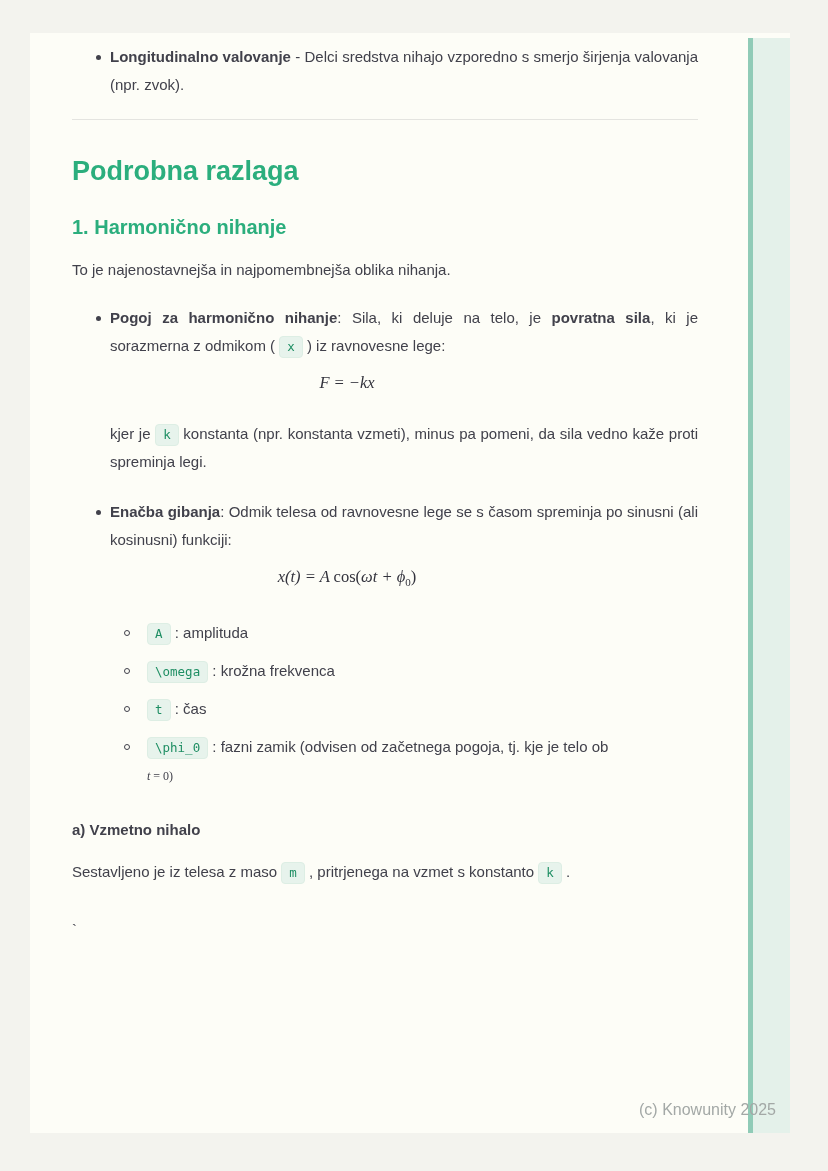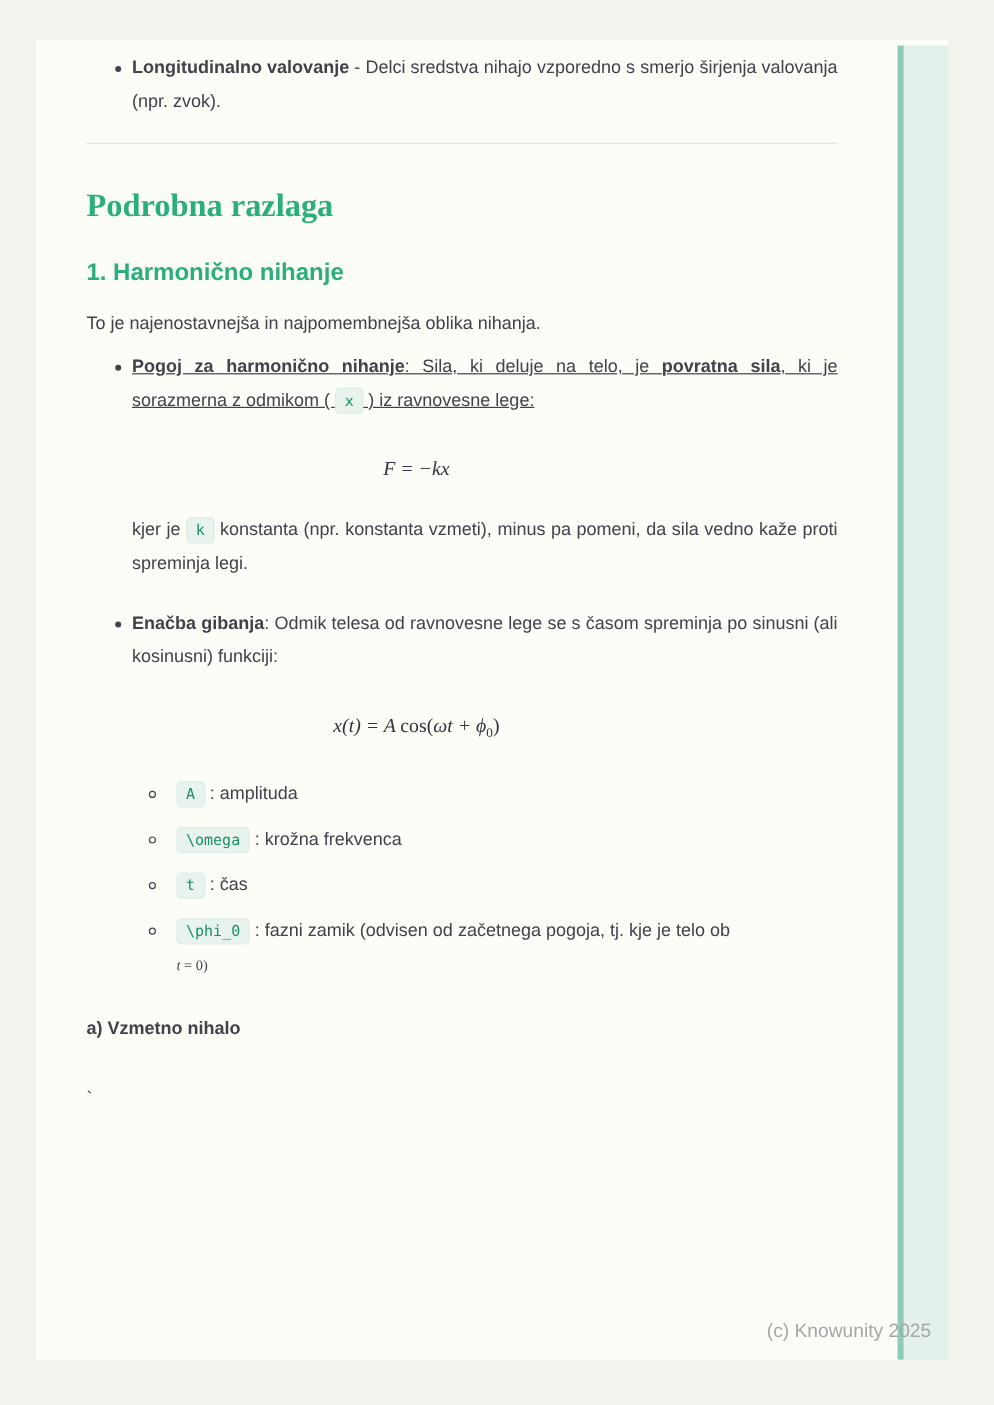--- a/index.html
+++ b/index.html
@@ -51,21 +51,20 @@
     border: none;
     border-top: 1px solid #e4e4e0;
     margin: 20px 0 0 0;
   }
   h2.section {
     color: #2bae7d;
     font-size: 27px;
     line-height: 30px;
     margin-top: 36px;
     font-weight: bold;
-    font-family: Liberation Serif, serif;
   }
   h3.sub {
     color: #2bae7d;
     font-size: 20px;
     line-height: 24px;
     margin-top: 29px;
     font-weight: bold;
   }
   p.body { margin-top: 17px; }
   p.just { text-align: justify; }
@@ -75,21 +74,21 @@
     border: 1px solid #ddeee4;
     border-radius: 4px;
     padding: 0 7px;
     font-family: "DejaVu Sans Mono", "Liberation Mono", monospace;
     font-size: 12.5px;
     line-height: 20px;
     color: #1e8e63;
     vertical-align: baseline;
   }
   .formula {
-    margin-top: 32px;
+    margin-top: 12px;
     padding-right: 76px;
     text-align: center;
     font-family: "Liberation Serif", "DejaVu Serif", serif;
     font-size: 16.5px;
     color: #33333d;
     line-height: 22px;
   }
   .formula .var, .mvar { font-style: italic; }
   .formula .fn { font-style: normal; }
   .formula sub { font-size: 11px; font-style: normal; }
@@ -123,21 +122,21 @@
     </ul>
 
     <hr class="divider">
 
     <h2 class="section">Podrobna razlaga</h2>
 
     <h3 class="sub">1. Harmonično nihanje</h3>
 
     <p class="body">To je najenostavnejša in najpomembnejša oblika nihanja.</p>
 
-    <ul class="l1" style="margin-top:8px;text-decoration:underline;">
+    <ul class="l1" style="margin-top:20px;">
       <li>
         <span class="dot"></span>
         <b>Pogoj za harmonično nihanje</b><span>: Sila, ki deluje na telo, je </span><b>povratna sila</b><span>, ki je sorazmerna z odmikom ( </span><span class="chip">x</span><span> ) iz ravnovesne lege:</span>
       </li>
     </ul>
 
     <div class="formula">
       <span class="var">F = −kx</span>
     </div>
 
@@ -171,19 +170,22 @@
       </li>
       <li>
         <span class="circ"></span>
         <span class="chip">\phi_0</span> <span>: fazni zamik (odvisen od začetnega pogoja, tj. kje je telo ob</span><br>
         <span class="serif-inline"><span class="mvar">t</span><span> = 0)</span></span>
       </li>
     </ul>
 
     <p class="a-heading">a) Vzmetno nihalo</p>
 
+    <p class="body" style="margin-top:14px;">
+      <span>Sestavljeno je iz telesa z maso </span><span class="chip">m</span><span> , pritrjenega na vzmet s konstanto </span><span class="chip">k</span><span> .</span>
+    </p>
 
     <p class="stray">`</p>
 
   </div>
 
   <div class="footer">(c) Knowunity 2025</div>
 </div>
 
 </body></html>

